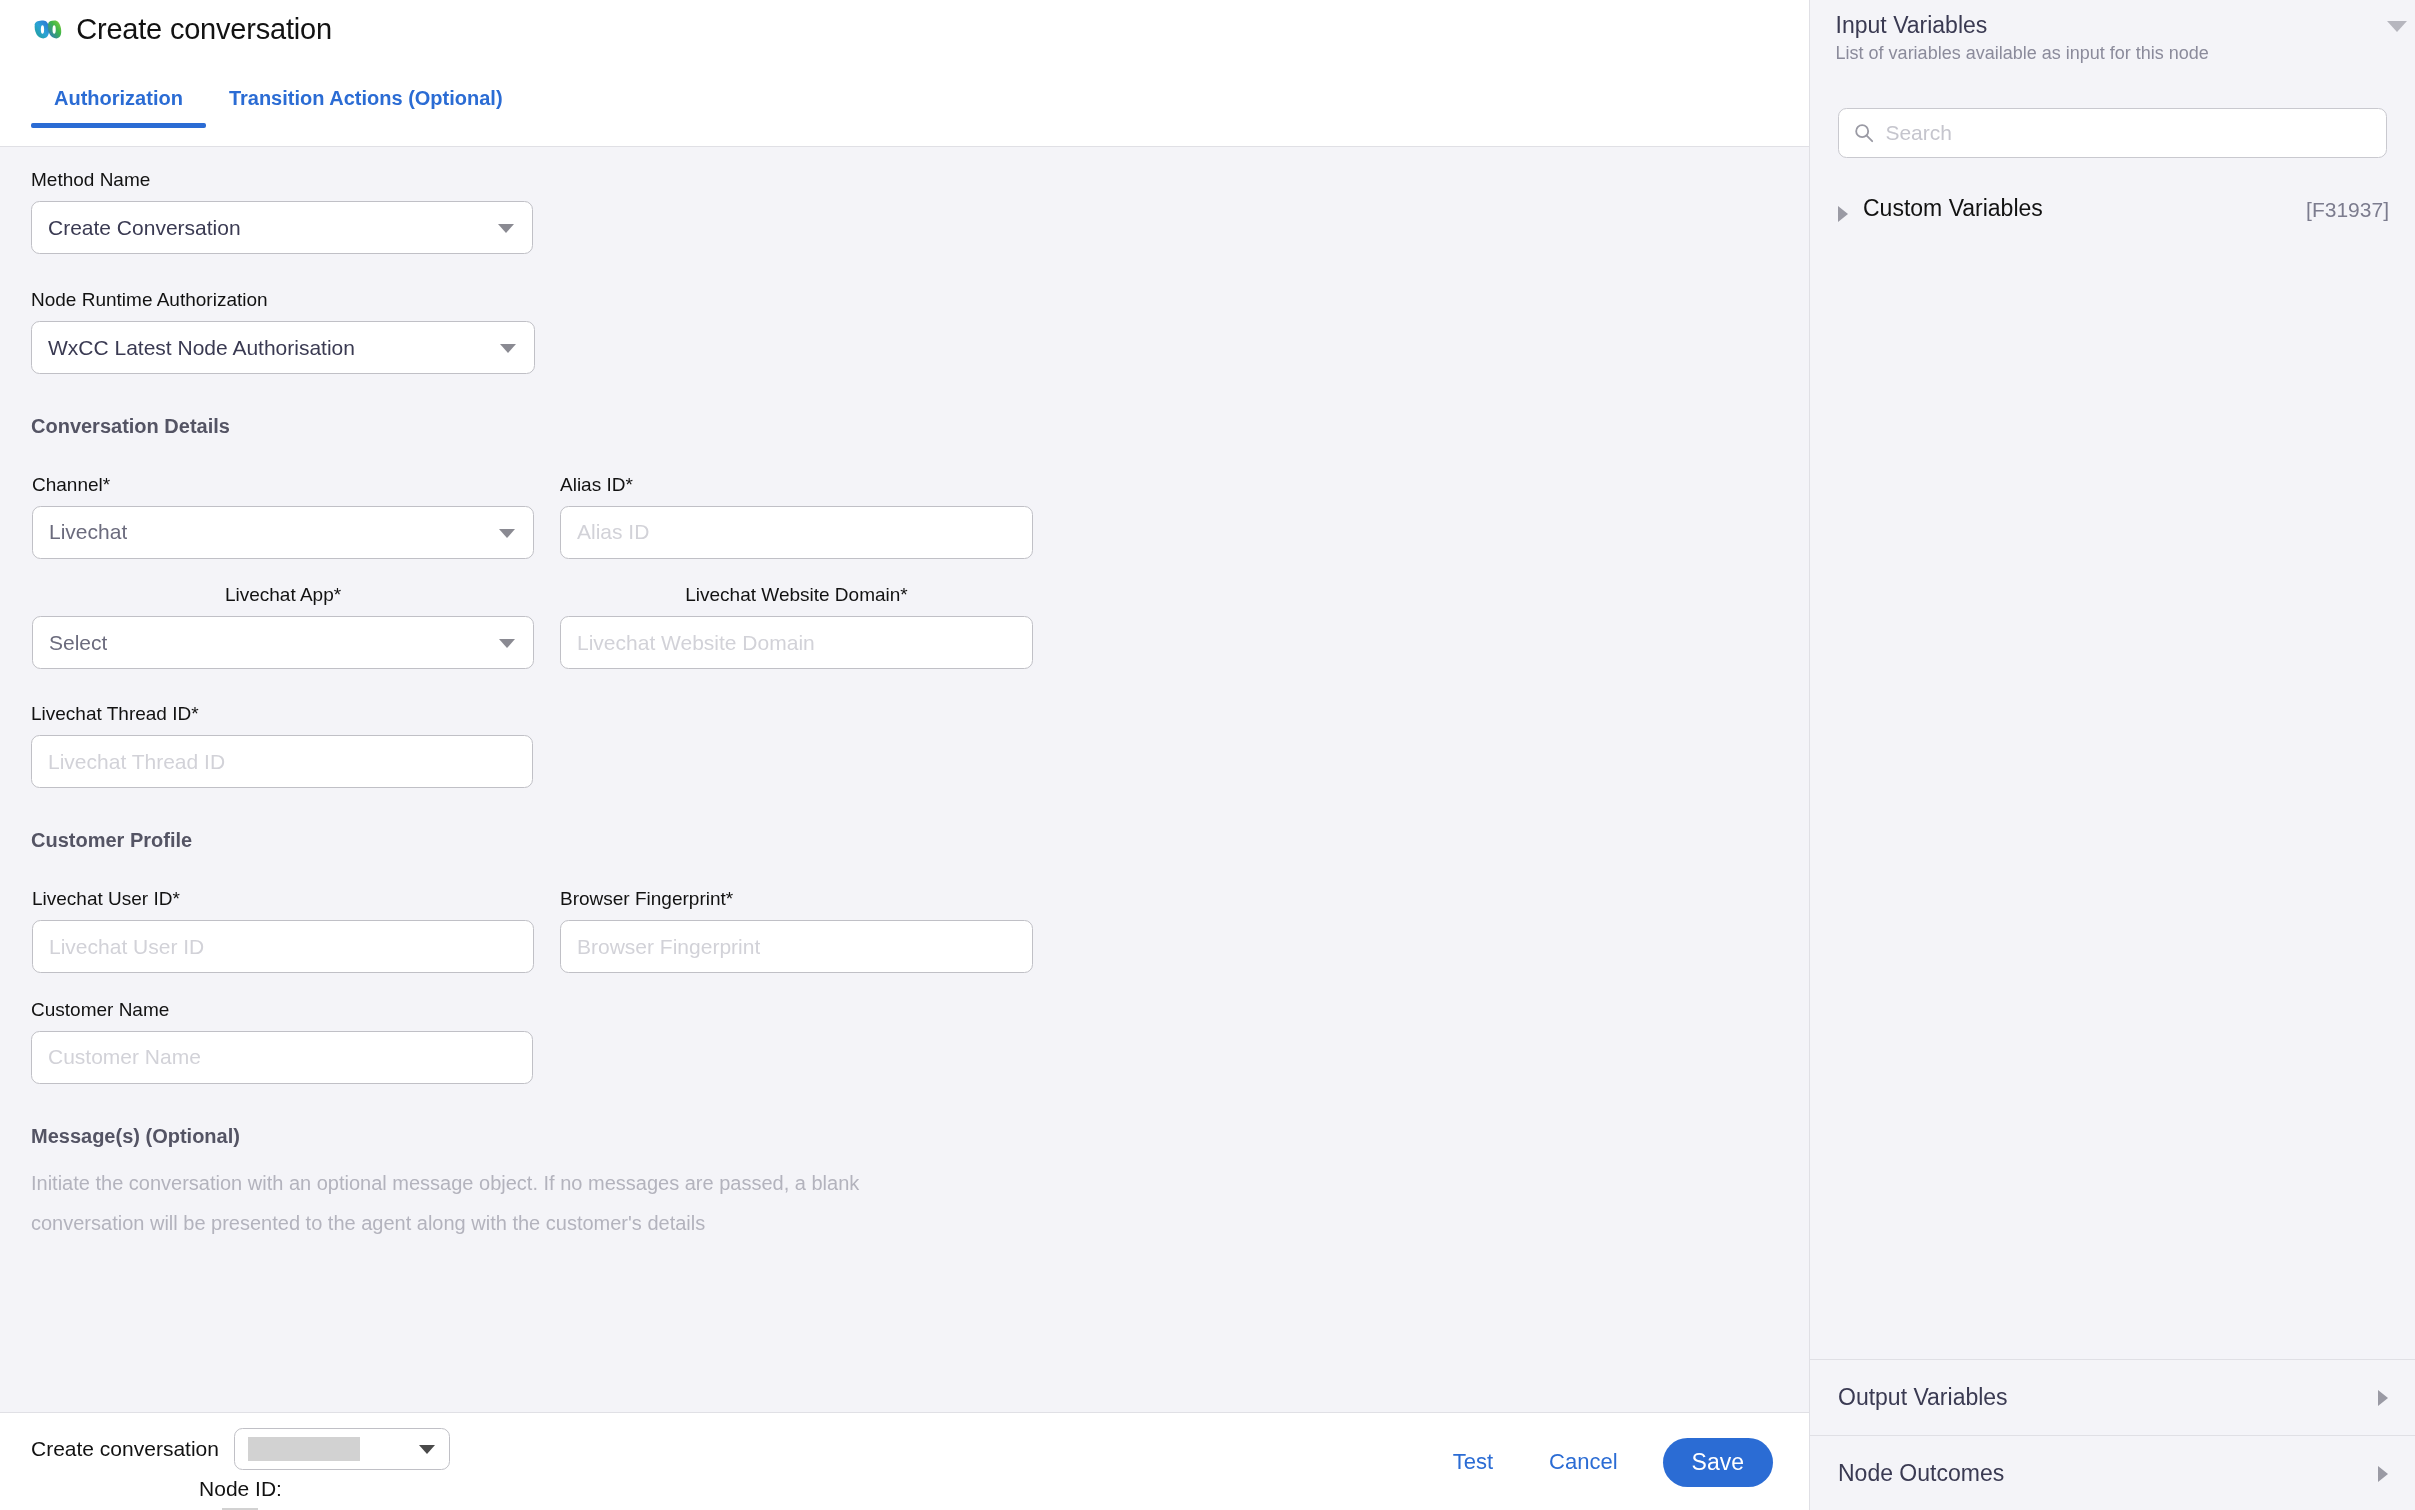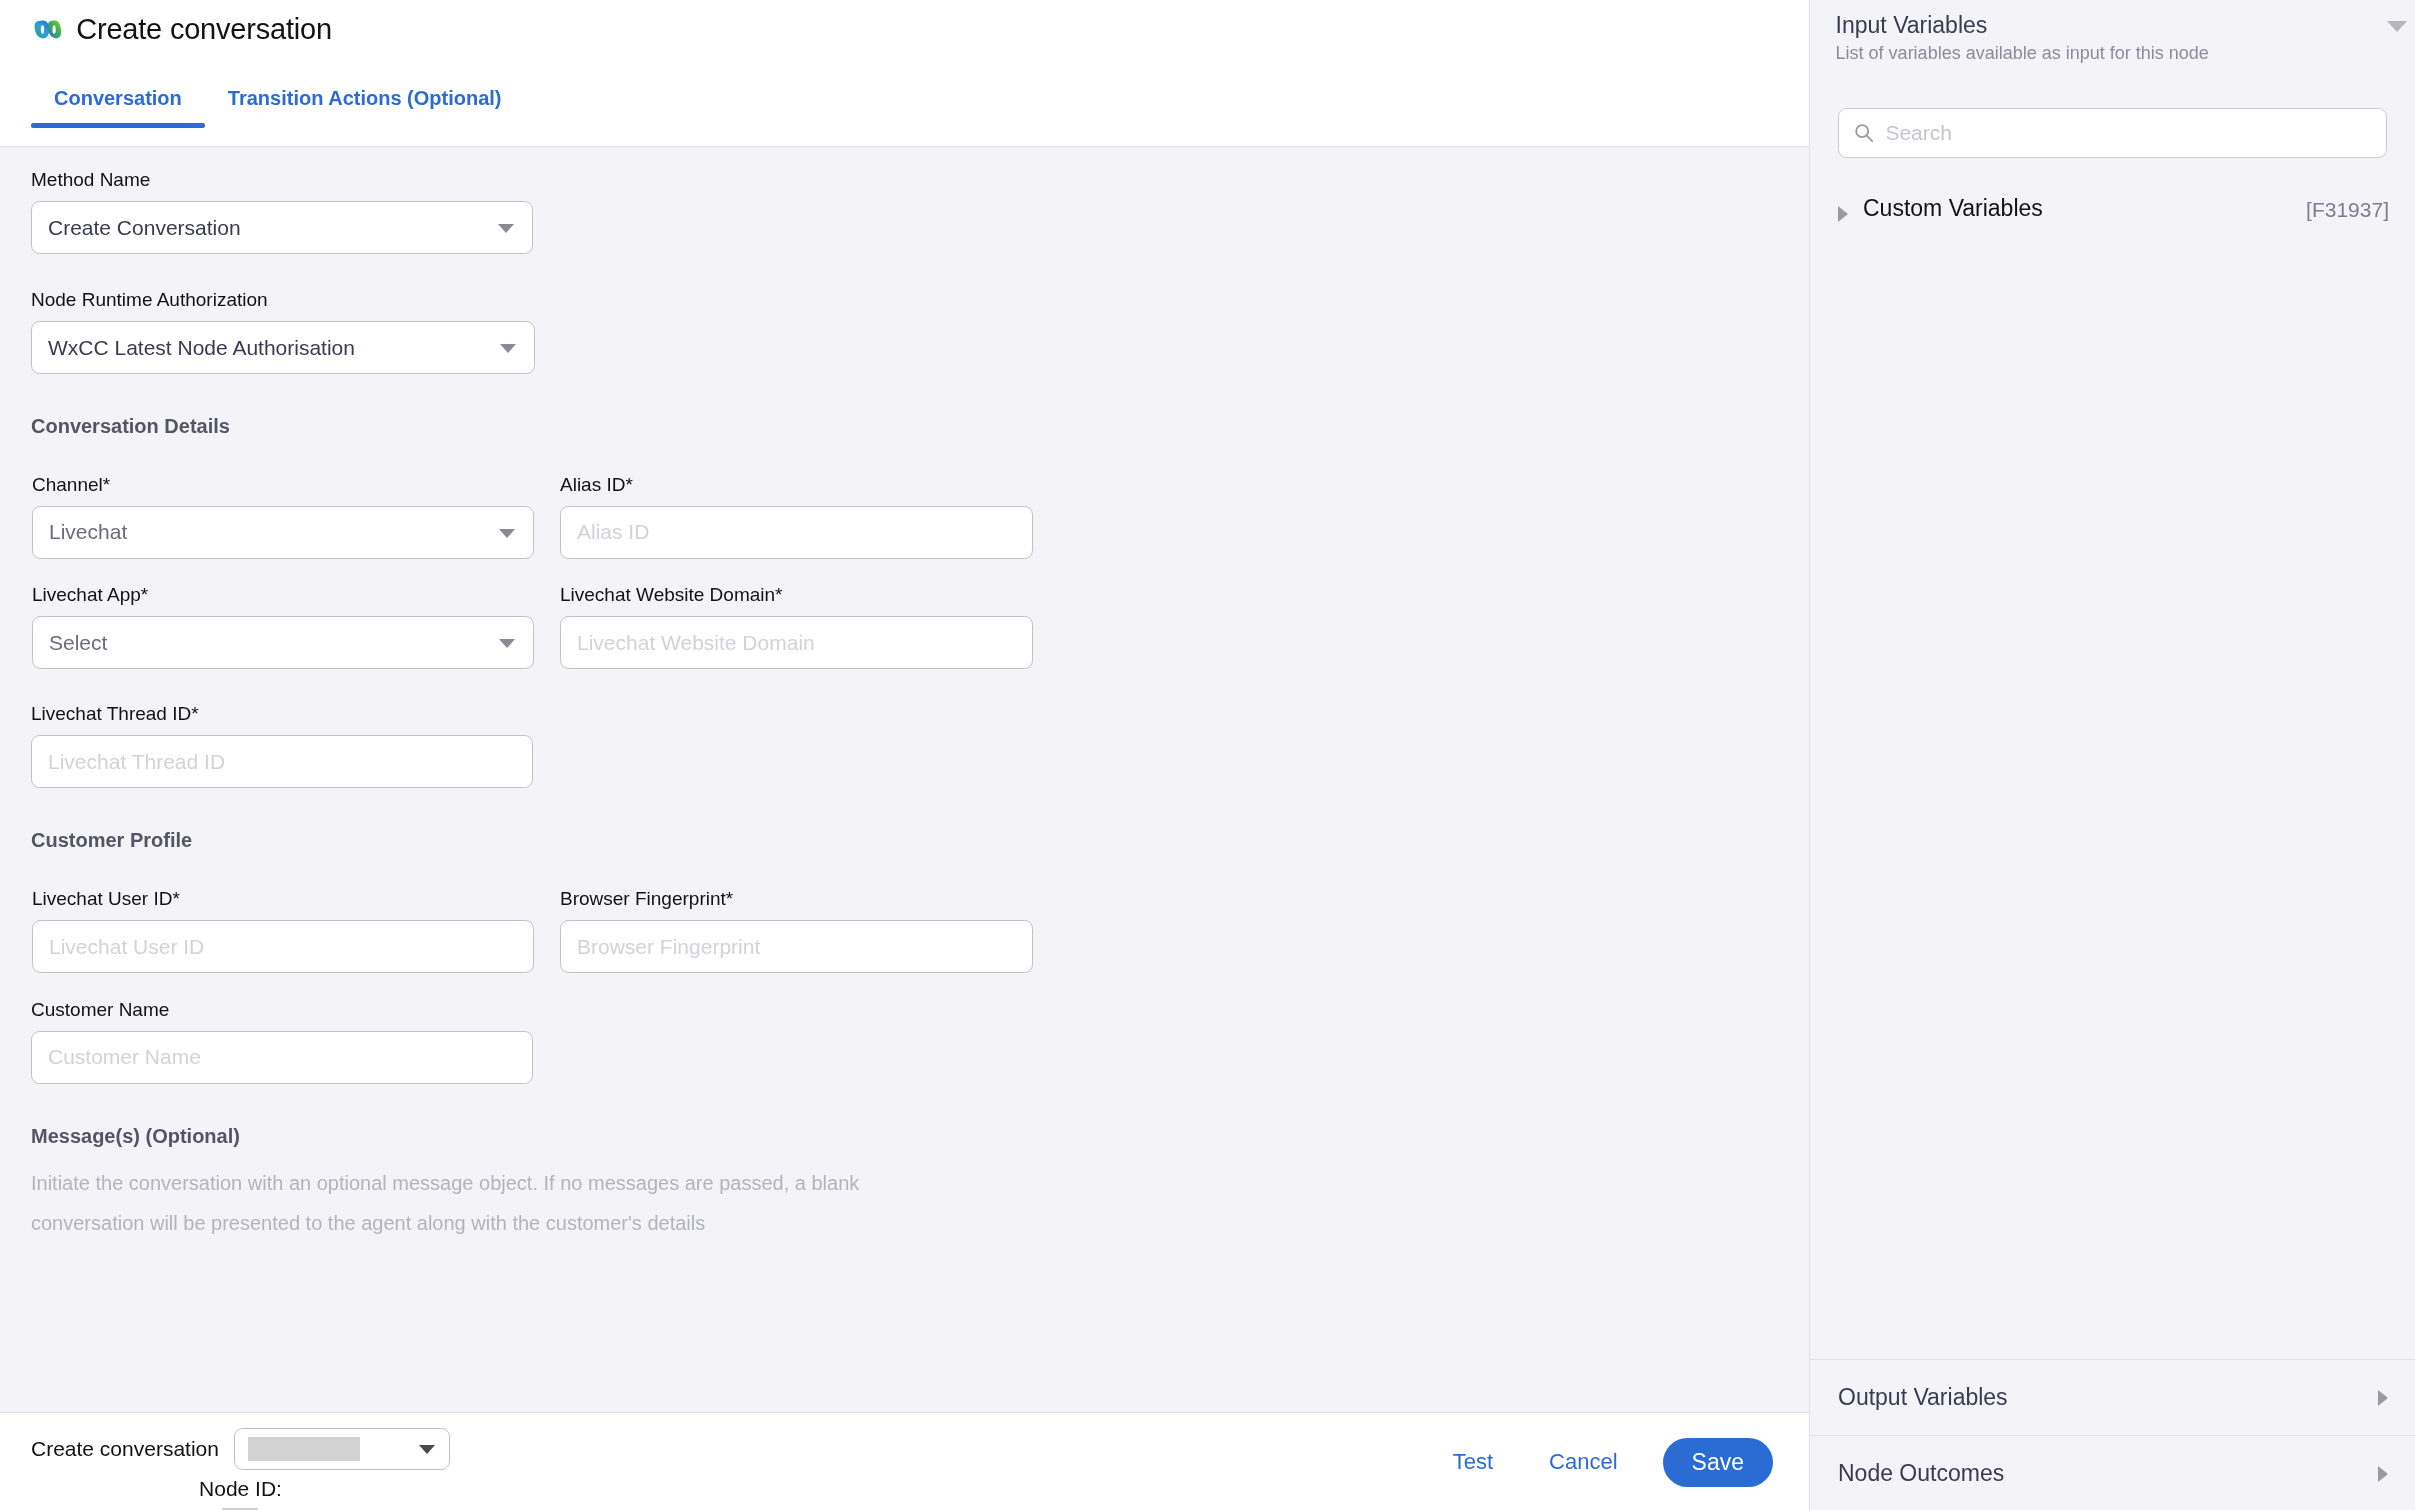--- a/index.html
+++ b/index.html
@@ -254,21 +254,21 @@
           </defs>
           <path d="M4 12 C3 20, 7 27, 13 27 C18 27, 20 22, 19 15 C18.4 11, 16.5 8, 13 8 C8.5 8, 4.5 9, 4 12 Z" fill="url(#gA)"></path>
           <path d="M18 12 C17 20, 21 27, 27 27 C32 27, 33 21, 31.5 15 C30.5 10.5, 28.5 8, 25 8 C21 8, 18.5 9, 18 12 Z" fill="url(#gB)"></path>
           <ellipse cx="12.2" cy="17.5" rx="1.7" ry="4.6" fill="#ffffff"></ellipse>
           <ellipse cx="24.6" cy="17.5" rx="1.7" ry="4.6" fill="#ffffff"></ellipse>
         </svg>
         <div id="dialog-title">Create conversation</div>
       </div>
 
       <div id="tabs">
-        <div class="tab active">Conversation</div>
+        <div class="tab active">Authorization</div>
         <div class="tab">Transition Actions (Optional)</div>
       </div>
     </div>
 
     <div id="form-scroll">
       <div id="form-inner">
 
         <div class="form-grid" style="padding-top:21px;">
           <div class="lbl">Method Name</div>
           <div class="fld" style="width:502px;">
@@ -301,21 +301,21 @@
             <div class="col-r">
               <div class="lbl">Alias ID*</div>
               <div class="fld" style="width:473px;">
                 <span class="ph">Alias ID</span>
               </div>
             </div>
           </div>
         </div>
 
         <div class="form-grid" style="padding-top:25.6px; height:119px;">
-          <div class="row" style="height:119px;">
+          <div class="row" style="height:119px;text-align:center;">
             <div class="col-l">
               <div class="lbl">Livechat App*</div>
               <div class="fld" style="width:502px;">
                 <span class="val muted">Select</span>
                 <span class="caret"></span>
               </div>
             </div>
             <div class="col-r">
               <div class="lbl">Livechat Website Domain*</div>
               <div class="fld" style="width:473px;">

